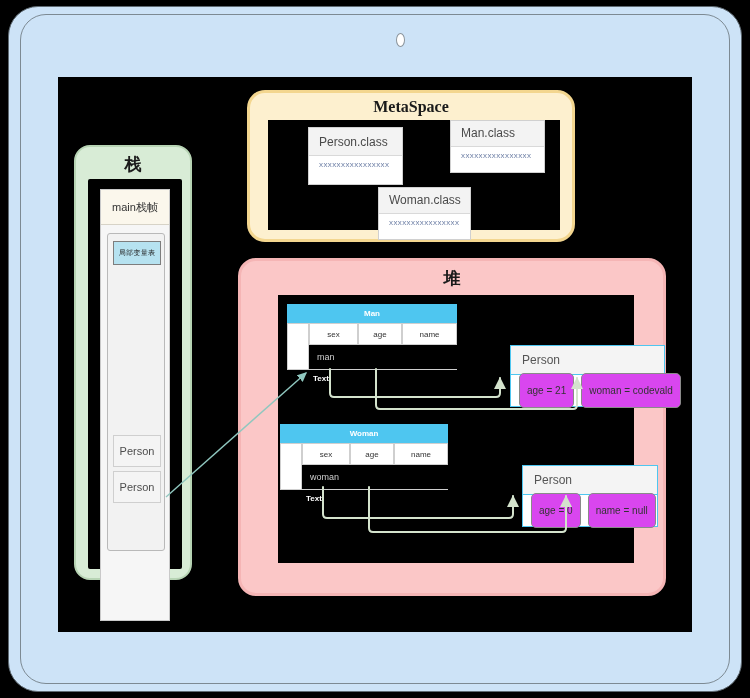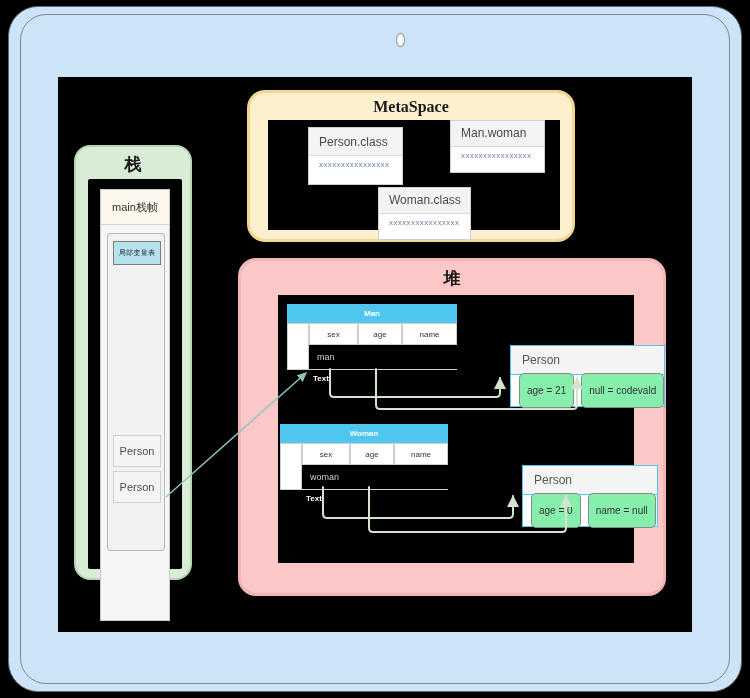--- a/index.html
+++ b/index.html
@@ -301,21 +301,21 @@
     left: 0; top: 29px; right: 0; bottom: 0;
     display: flex;
     align-items: center;
     gap: 7px;
     padding: 0 8px;
     box-sizing: border-box;
   }
   .field-pill {
     border: 1px solid #8a8a8a;
     border-radius: 5px;
-    background: #86efac;
+    background: #d946ef;
     padding: 11px 7px;
     font-size: 10px;
     color: #333333;
     white-space: nowrap;
   }
 
   
   #connectors {
     position: absolute;
     left: 0; top: 0;
@@ -351,21 +351,21 @@
   <div class="region" id="meta-region">
     <div class="region-title">MetaSpace</div>
     <div class="region-inner" id="meta-inner">
 
       <div class="class-box" id="class-person">
         <div class="class-box-title">Person.class</div>
         <div class="class-box-body">xxxxxxxxxxxxxxxx</div>
       </div>
 
       <div class="class-box" id="class-man">
-        <div class="class-box-title">Man.woman</div>
+        <div class="class-box-title">Man.class</div>
         <div class="class-box-body">xxxxxxxxxxxxxxxx</div>
       </div>
 
       <div class="class-box" id="class-woman">
         <div class="class-box-title">Woman.class</div>
         <div class="class-box-body">xxxxxxxxxxxxxxxx</div>
       </div>
 
     </div>
   </div>
@@ -383,21 +383,21 @@
           <div class="obj-cell" style="left:115px; top:0; width:55px; height:22px;">name</div>
           <div class="obj-cell data" style="left:22px; top:22px; width:148px; height:25px;">man</div>
         </div>
         <div class="obj-text-label" style="left:26px; top:70px;">Text</div>
       </div>
 
       <div class="person-card" id="person-card-0" style="left:232px; top:50px; width:155px; height:62px;">
         <div class="person-card-title">Person</div>
         <div class="person-card-fields">
           <span class="field-pill">age = 21</span>
-          <span class="field-pill">null = codevald</span>
+          <span class="field-pill">woman = codevald</span>
         </div>
       </div>
 
       <div class="obj-table" id="obj-woman" style="left:2px; top:129px; width:168px; height:66px;">
         <div class="obj-table-header">Woman</div>
         <div class="obj-table-grid">
           <div class="obj-cell ref" style="left:0; top:0; width:22px; height:47px;"></div>
           <div class="obj-cell" style="left:22px; top:0; width:48px; height:22px;">sex</div>
           <div class="obj-cell" style="left:70px; top:0; width:44px; height:22px;">age</div>
           <div class="obj-cell" style="left:114px; top:0; width:54px; height:22px;">name</div>

